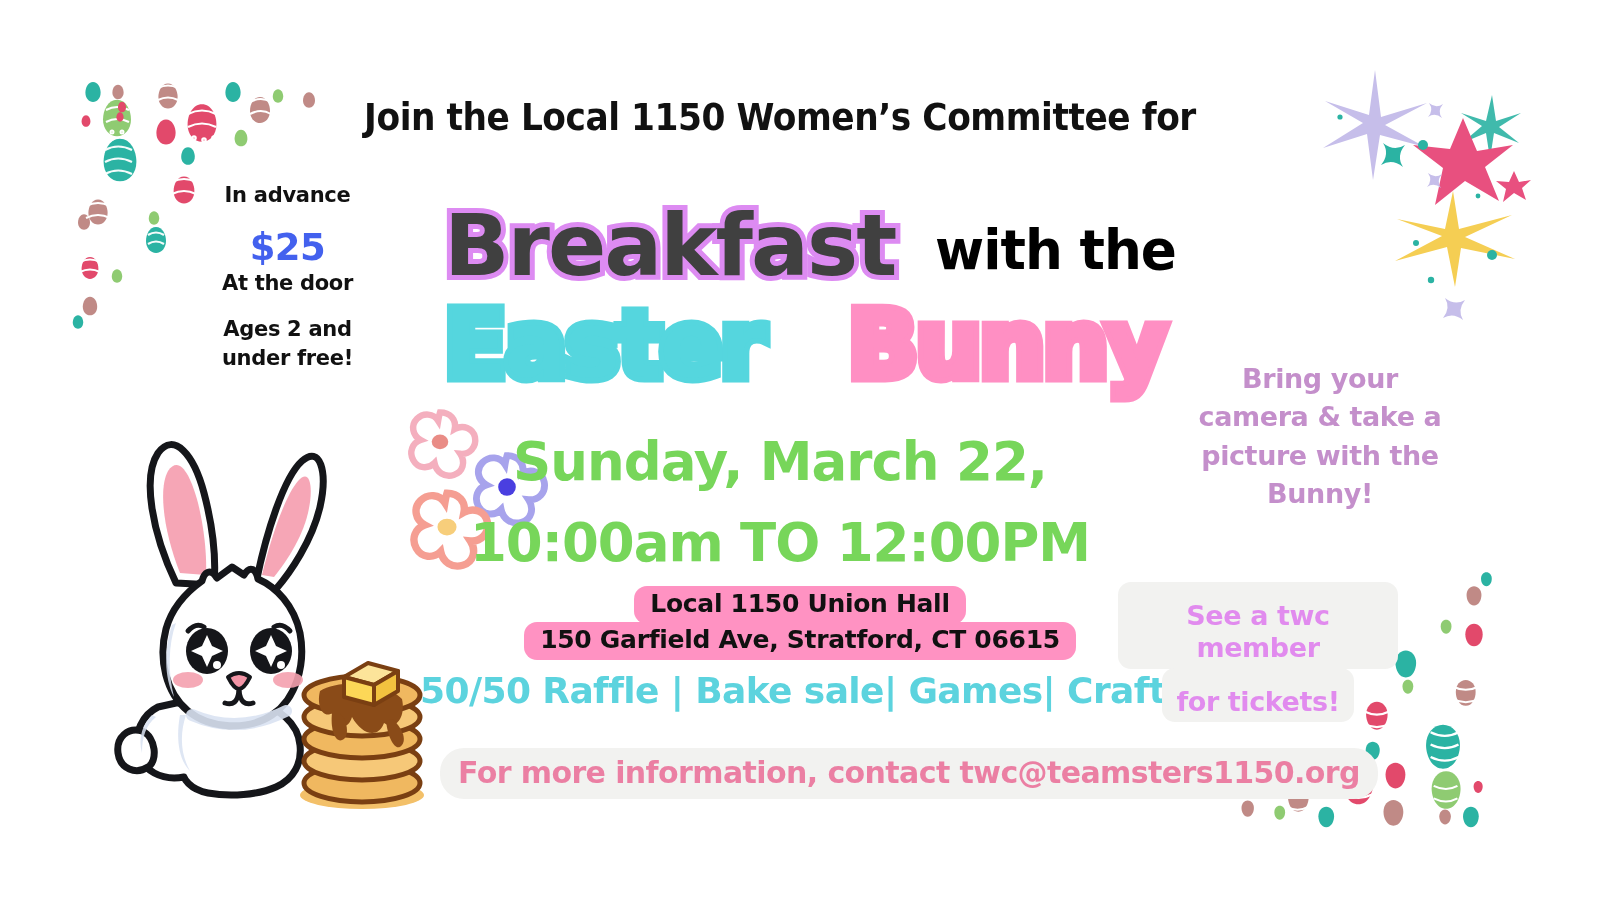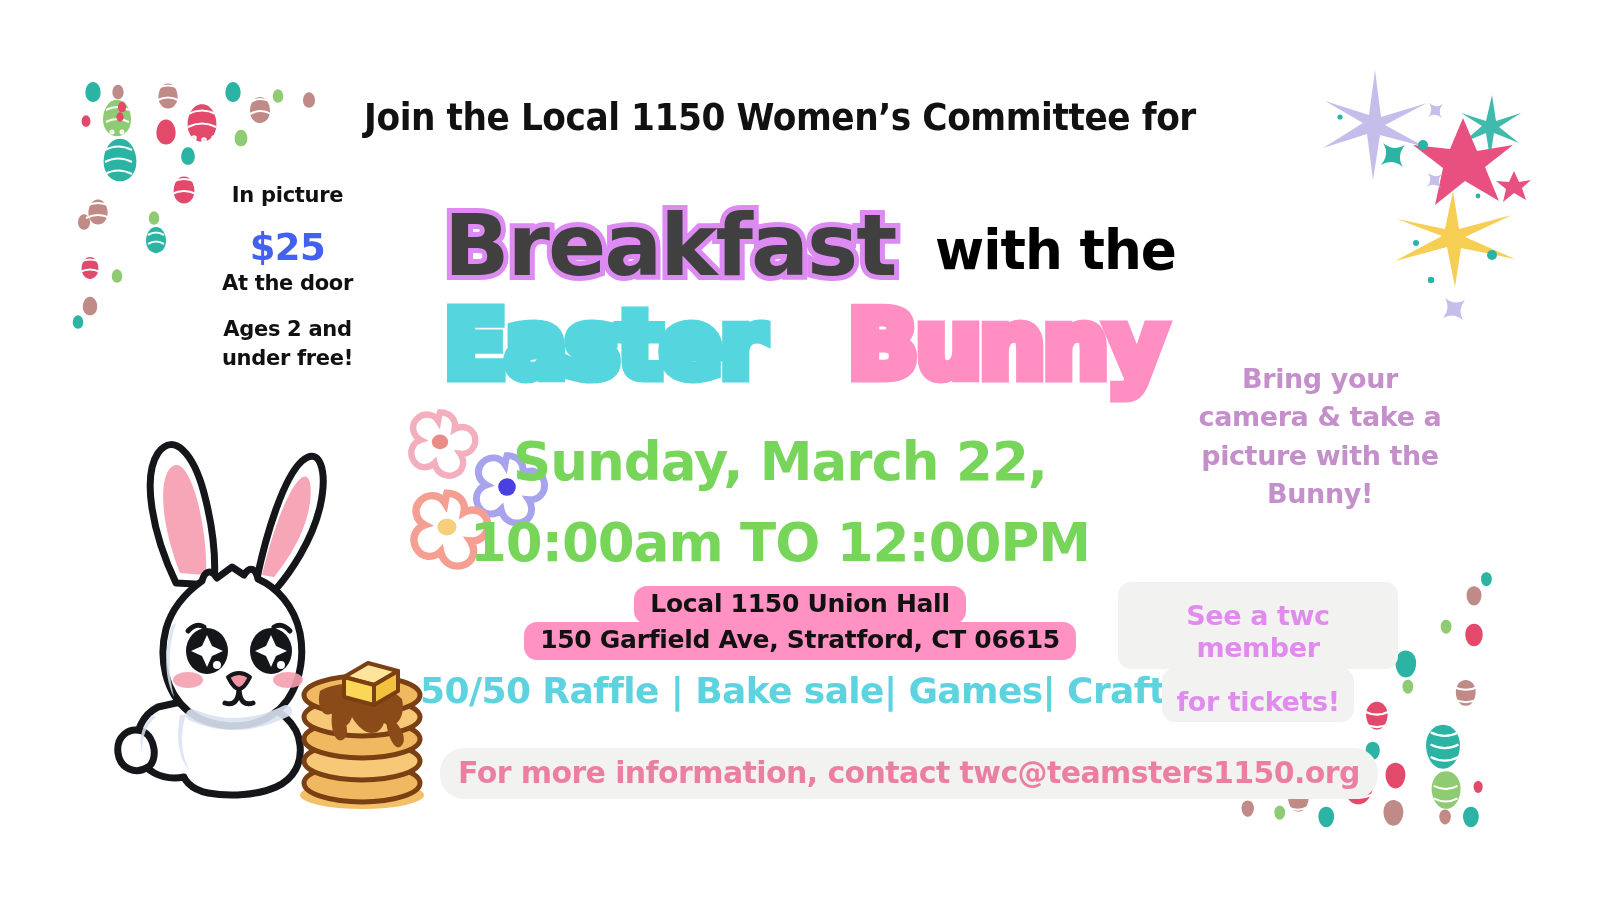--- a/index.html
+++ b/index.html
@@ -482,21 +482,21 @@
   </svg>
 
   <div class="headline">Join the Local 1150 Women’s Committee for</div>
 
   <div id="breakfast-word">Breakfast</div>
   <div id="withthe-word">with the</div>
   <div id="easter-word">Easter</div>
   <div id="bunny-word">Bunny</div>
 
   <div id="price-block">
-    <div class="price-cap">In picture</div>
+    <div class="price-cap">In advance</div>
     <div class="gap"></div>
     <div class="price-amt">$25</div>
     <div class="price-cap">At the door</div>
     <div class="price-note">Ages 2 and under free!</div>
   </div>
 
   <div id="date-block">
     <div class="date-line">Sunday, March 22,</div>
     <div class="date-line">10:00am TO 12:00PM</div>
   </div>

